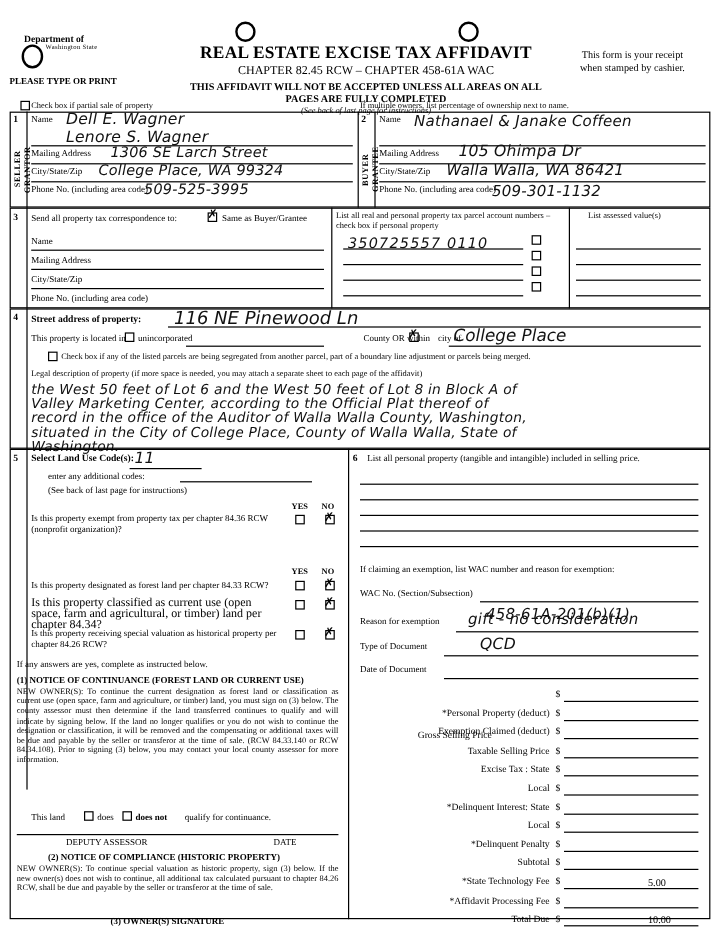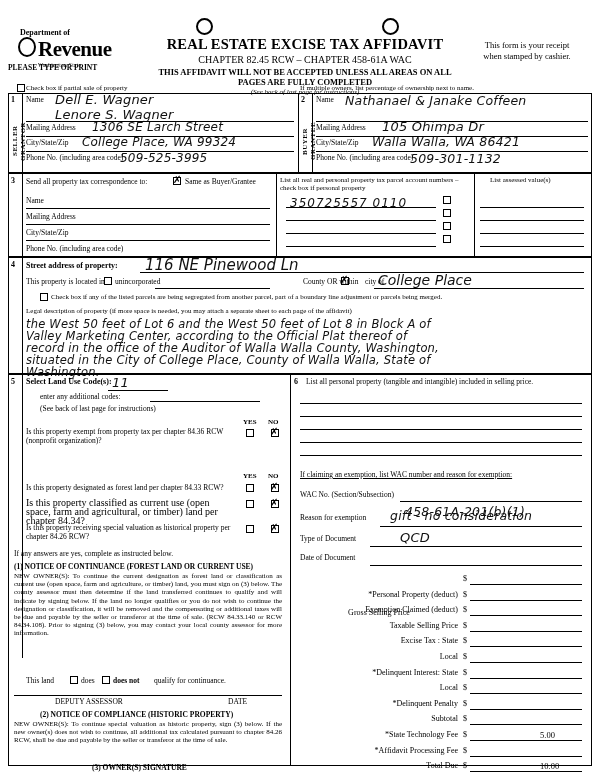--- a/index.html
+++ b/index.html
@@ -38,21 +38,20 @@
 <body>
 
 <div class="page">
 
   <div class="hdr">
     <div class="circ" style="left:196px;top:18px;"></div>
     <div class="circ" style="left:382px;top:18px;"></div>
 
     <div class="logo">
       <div class="dept">Department of</div>
-      <div class="rev" style="margin-left:18px;">Revenue</div>
       <div class="state" style="margin-left:18px;">Washington State</div>
     </div>
     <div class="rcircle" style="left:18px;top:37px;width:14px;height:16px;border-width:2px;"></div>
 
     <div class="title">
       <h1>REAL ESTATE EXCISE TAX AFFIDAVIT</h1>
       <h2>CHAPTER 82.45 RCW – CHAPTER 458-61A WAC</h2>
       <h3>THIS AFFIDAVIT WILL NOT BE ACCEPTED UNLESS ALL AREAS ON ALL PAGES ARE FULLY COMPLETED</h3>
       <h4>(See back of last page for instructions)</h4>
     </div>
@@ -232,21 +231,21 @@
   <div class="lbl b" style="left:92px;top:763px;font-size:7.5px;">(3) OWNER(S) SIGNATURE</div>
 
   <div class="num" style="left:294px;top:377px;">6</div>
   <div class="lbl" style="left:306px;top:377px;width:270px;font-size:7.5px;line-height:9px;">List all personal property (tangible and intangible) included in selling price.</div>
   <div class="line" style="left:300px;top:403px;width:282px;"></div>
   <div class="line" style="left:300px;top:416px;width:282px;"></div>
   <div class="line" style="left:300px;top:429px;width:282px;"></div>
   <div class="line" style="left:300px;top:442px;width:282px;"></div>
   <div class="line" style="left:300px;top:455px;width:282px;"></div>
 
-  <div class="lbl" style="left:300px;top:470px;font-size:7.5px;text-decoration:underline;">If claiming an exemption, list WAC number and reason for exemption:</div>
+  <div class="lbl" style="left:300px;top:470px;font-size:7.5px;">If claiming an exemption, list WAC number and reason for exemption:</div>
   <div class="lbl" style="left:300px;top:490px;font-size:7.5px;">WAC No. (Section/Subsection)</div>
   <div class="hand" style="position:absolute;left:405px;top:504px;font-size:12.5px;">458-61A-201(b)(1)</div>
   <div class="line" style="left:400px;top:501px;width:182px;"></div>
 
   <div class="lbl" style="left:300px;top:513px;font-size:7.5px;">Reason for exemption</div>
   <div class="hand" style="position:absolute;left:390px;top:508px;font-size:12.5px;">gift - no consideration</div>
   <div class="line" style="left:380px;top:526px;width:202px;"></div>
 
   <div class="lbl" style="left:300px;top:534px;font-size:7.5px;">Type of Document</div>
   <div class="hand" style="position:absolute;left:400px;top:530px;font-size:13px;">QCD</div>

